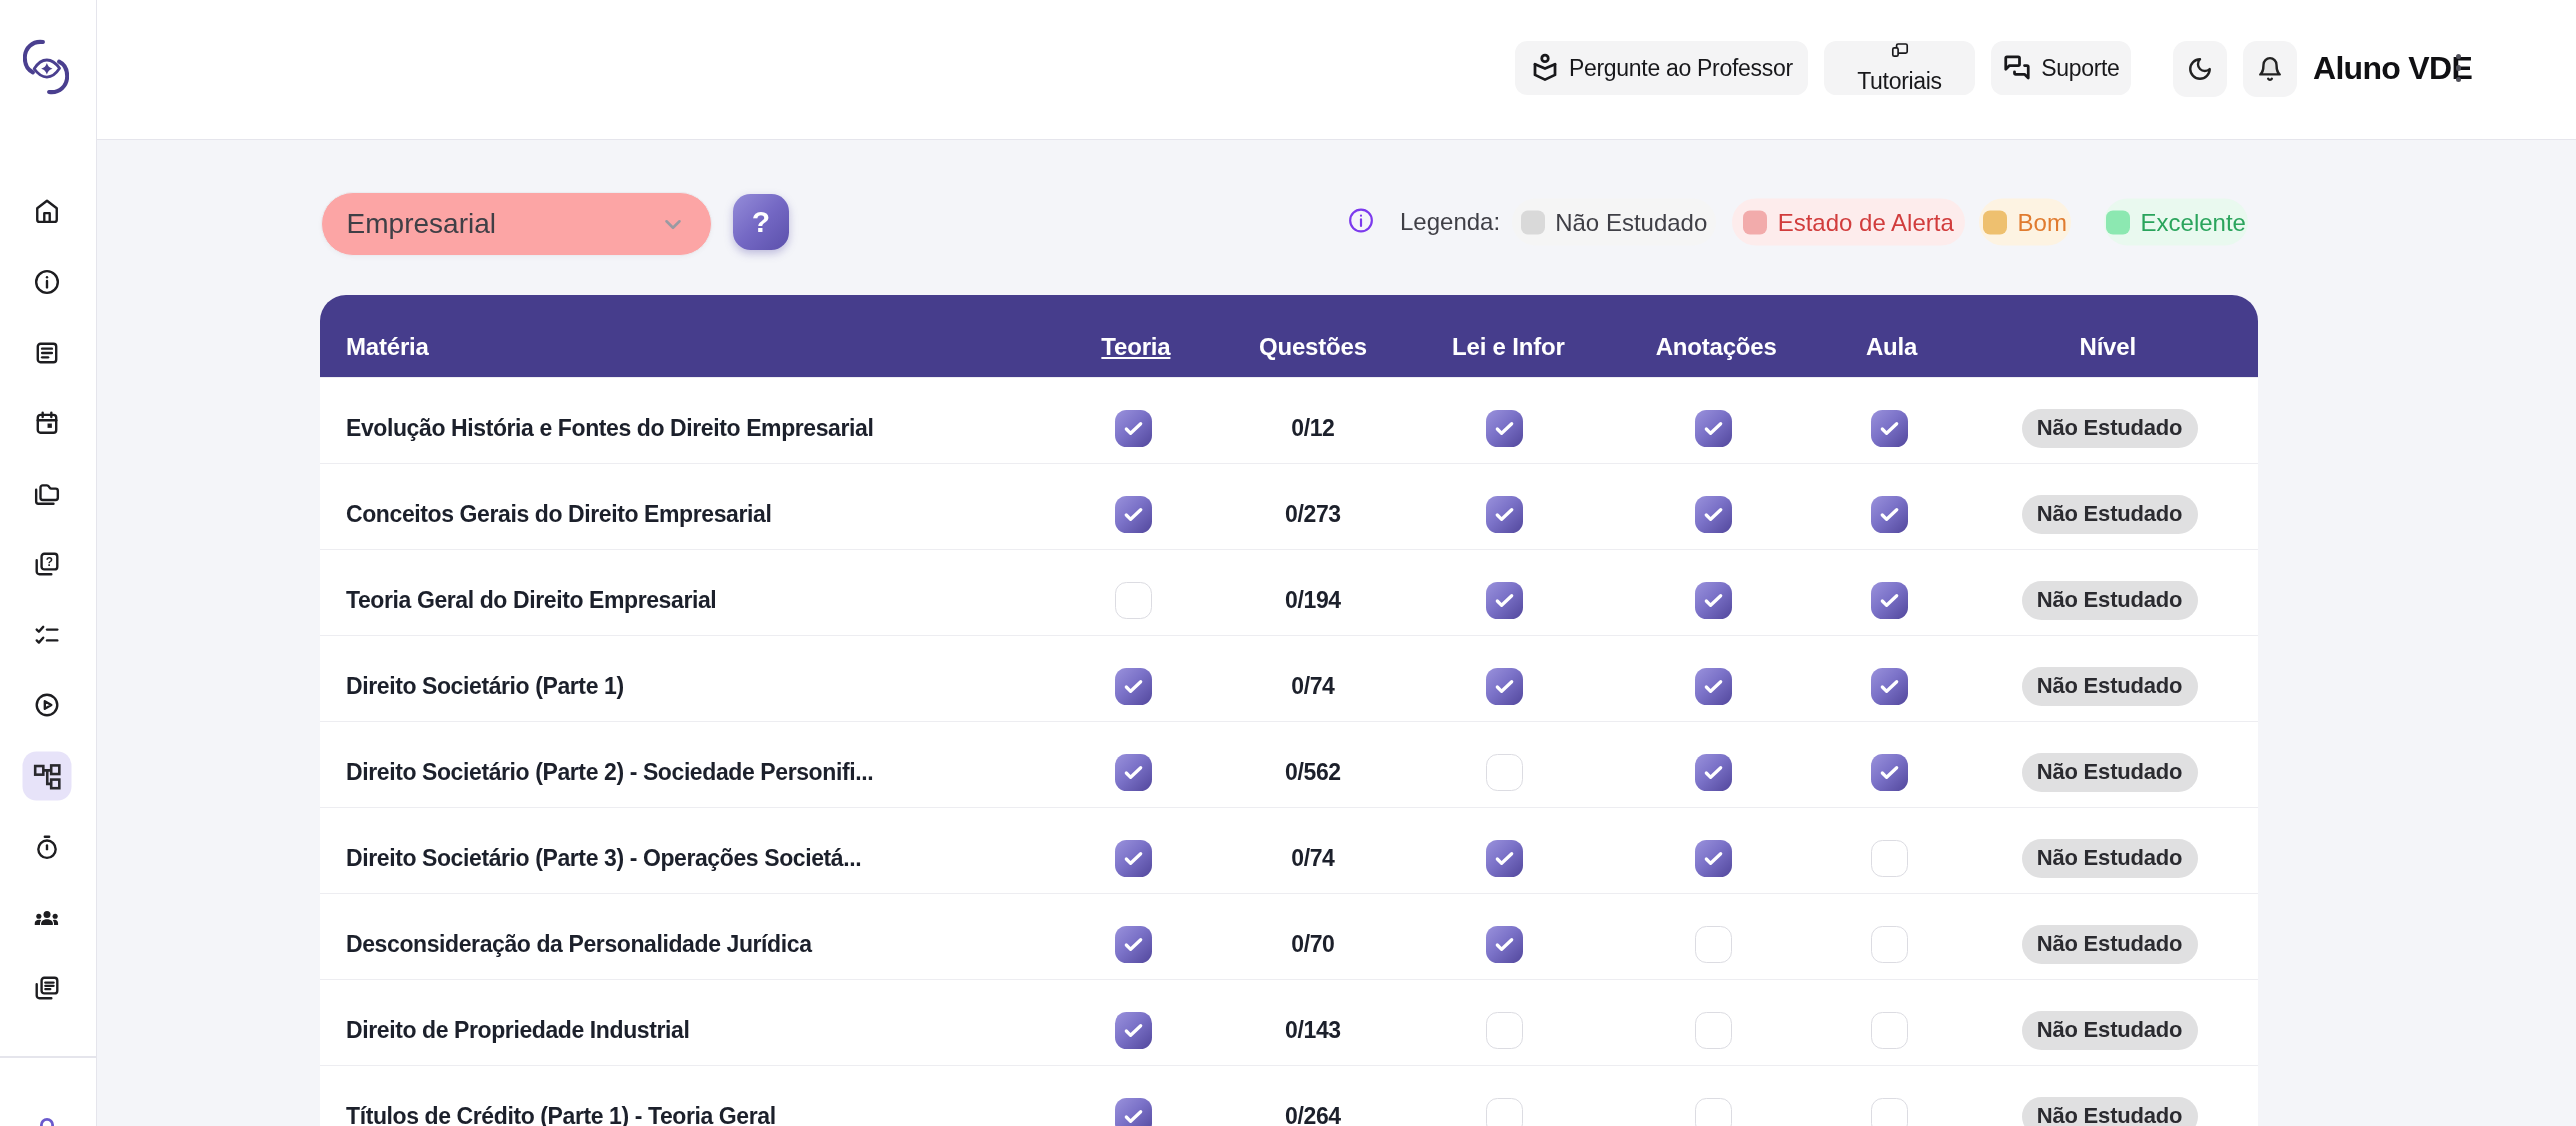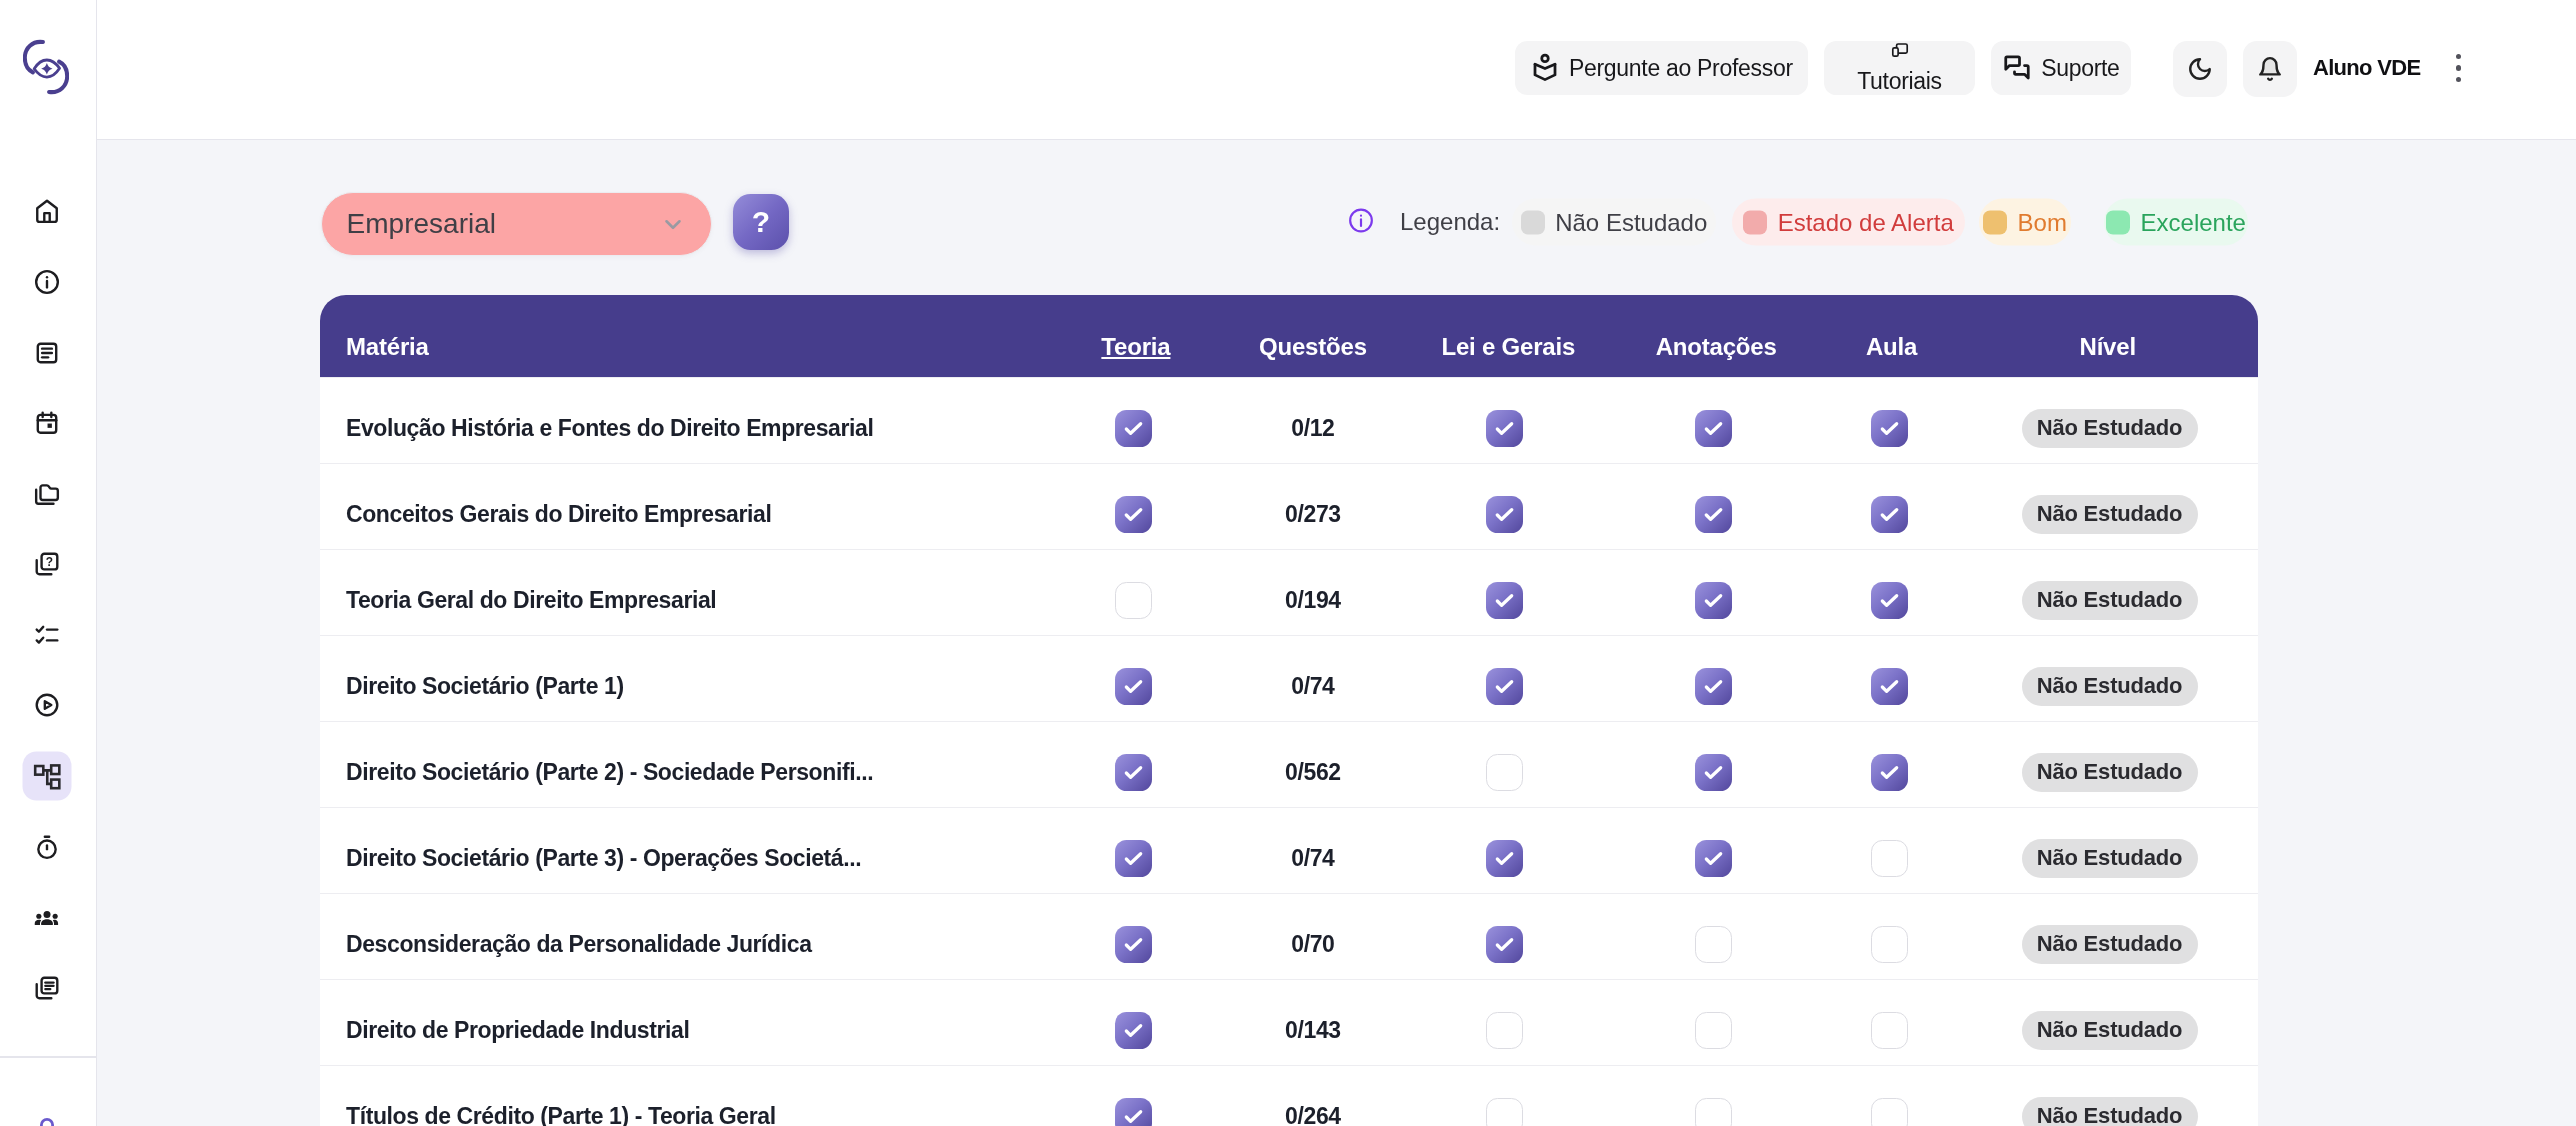--- a/index.html
+++ b/index.html
@@ -9,21 +9,21 @@
   .mainbg { position:absolute; left:97px; top:140px; width:2479px; height:987px; background:#f4f5f9; }
   .sidebar { position:absolute; left:0; top:0; width:97px; height:1127px; background:#ffffff; border-right:1.8px solid #e5e5ec; z-index:5; }
   .topbar { position:absolute; left:0; top:0; width:2576px; height:140px; background:#ffffff; border-bottom:1.8px solid #e5e5ec; z-index:4; }
   .logo { position:absolute; left:23px; top:39px; z-index:7; }
   .navic { position:absolute; left:47px; transform:translate(-50%,-50%); color:#1d1d20; z-index:7; }
   .navic svg { display:block; }
   .navactive { position:absolute; left:47px; transform:translate(-50%,-50%); width:49px; height:49px; background:#e7e3f9; border-radius:14px; display:flex; align-items:center; justify-content:center; z-index:7; }
   .sidesep { position:absolute; left:0; top:1056px; width:96px; height:1.8px; background:#e5e5ec; z-index:7; }
   .topbtn { position:absolute; z-index:7; top:41px; height:54px; background:#f4f4f5; border-radius:12.3px; display:flex; align-items:center; justify-content:center; gap:8.8px; font-size:23px; font-weight:400; color:#18181b; white-space:nowrap; letter-spacing:-0.3px; }
   .iconbtn { position:absolute; z-index:7; top:41px; width:54px; height:56px; background:#f4f4f5; border-radius:14px; display:flex; align-items:center; justify-content:center; color:#222; }
-  .username { position:absolute; z-index:7; top:68px; transform:translateY(-50%); font-size:22px; font-weight:700; color:#101013; letter-spacing:-0.7px; }
+  .username { position:absolute; z-index:7; top:68px; transform:translateY(-50%); font-size:32px; font-weight:700; color:#101013; letter-spacing:-0.7px; }
   .kebab { position:absolute; z-index:7; top:68px; transform:translateY(-50%); display:flex; flex-direction:column; gap:6.1px; }
   .kebab i { width:5.3px; height:5.3px; border-radius:50%; background:#52525b; }
   
   .select { position:absolute; left:321px; top:192px; width:391px; height:64px; background:#fca5a5; border:1.8px solid #ececf0; border-radius:32px; display:flex; align-items:center; font-size:28px; color:#3f3f46; padding-left:24.6px; z-index:6; box-shadow:0 1.8px 5.3px rgba(20,20,40,0.03); }
   .select .chev { position:absolute; right:24.6px; top:50%; transform:translateY(-50%); }
   .qbtn { position:absolute; left:733px; top:194px; width:56px; height:56px; border-radius:17.5px; background:linear-gradient(135deg,#958dd9 0%,#7468c4 50%,#5b50ab 100%); color:#fff; font-size:30px; font-weight:700; display:flex; align-items:center; justify-content:center; z-index:6; box-shadow:0 3.5px 8.8px rgba(90,80,170,0.35); }
   .legend { position:absolute; top:222px; z-index:6; }
   .leginfo { left:1348px; transform:translateY(-50%); position:absolute; color:#7c3aed; }
   .legtitle { position:absolute; left:1400px; transform:translateY(-50%); font-size:24px; color:#3f3f46; }
   .pill { position:absolute; transform:translateY(-50%); height:47px; border-radius:24px; display:flex; align-items:center; justify-content:center; font-size:24px; font-weight:400; gap:10.5px; white-space:nowrap; }
@@ -230,21 +230,21 @@
 <div class="legend pill p1"><span class="sw"></span>Não Estudado</div>
 <div class="legend pill p2"><span class="sw"></span>Estado de Alerta</div>
 <div class="legend pill p3"><span class="sw"></span>Bom</div>
 <div class="legend pill p4"><span class="sw"></span>Excelente</div>
 
 <div class="table">
   <div class="thead">
     <div class="c1">Matéria</div>
     <div class="c2">Teoria</div>
     <div class="c3">Questões</div>
-    <div class="c4">Lei e Gerais</div>
+    <div class="c4">Lei e Infor</div>
     <div class="c5">Anotações</div>
     <div class="c6">Aula</div>
     <div class="c7">Nível</div>
   </div>
   <div class="trow">
     <div class="c1">Evolução História e Fontes do Direito Empresarial</div>
     <div class="c2">
         <span class="cb">
           <svg width="23" height="23" viewBox="0 0 24 24" fill="none" stroke="#fff" stroke-width="3.4" stroke-linecap="round" stroke-linejoin="round">
             <path d="M4.5 12.5l4.5 4.5L19.5 7"></path>

